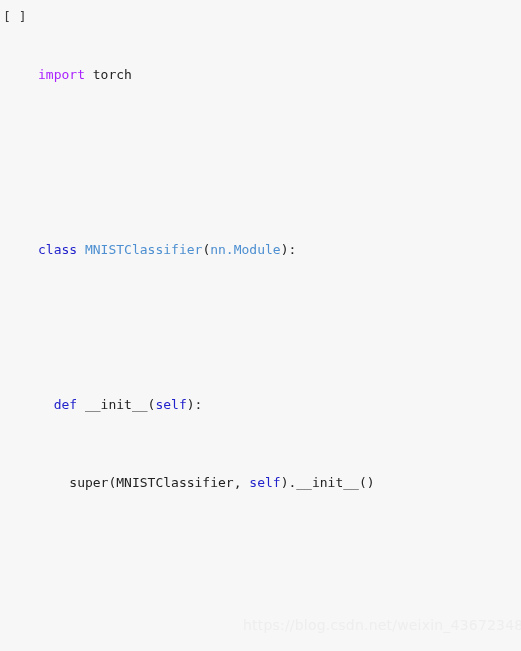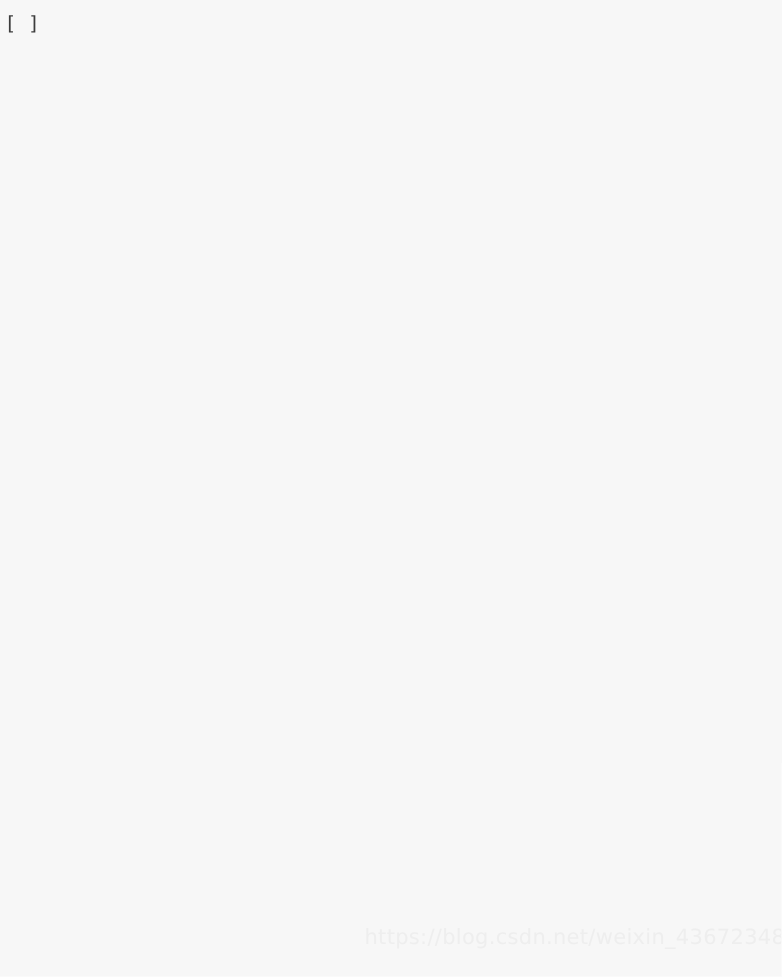--- a/index.html
+++ b/index.html
@@ -83,28 +83,32 @@
 <div id="root">
 
   <div id="cell">
 
     <div id="gutter">
       <div id="run-indicator">[ ]</div>
     </div>
 
     <div id="code">
 
+      <div class="ln"><span class="kw">import</span><span class="pl"> torch</span></div>
 
 
       <div class="ln"> </div>
 
+      <div class="ln"><span class="kw2">class</span><span class="pl"> </span><span class="cls">MNISTClassifier</span><span class="pl">(</span><span class="cls">nn.Module</span><span class="pl">):</span></div>
 
       <div class="ln"> </div>
 
+      <div class="ln"><span class="pl">  </span><span class="kw2">def</span><span class="pl"> __init__(</span><span class="kw2">self</span><span class="pl">):</span></div>
 
+      <div class="ln"><span class="pl">    super(MNISTClassifier, </span><span class="kw2">self</span><span class="pl">).__init__()</span></div>
 
       <div class="ln"> </div>
 
       
 
       
 
       
 
       

